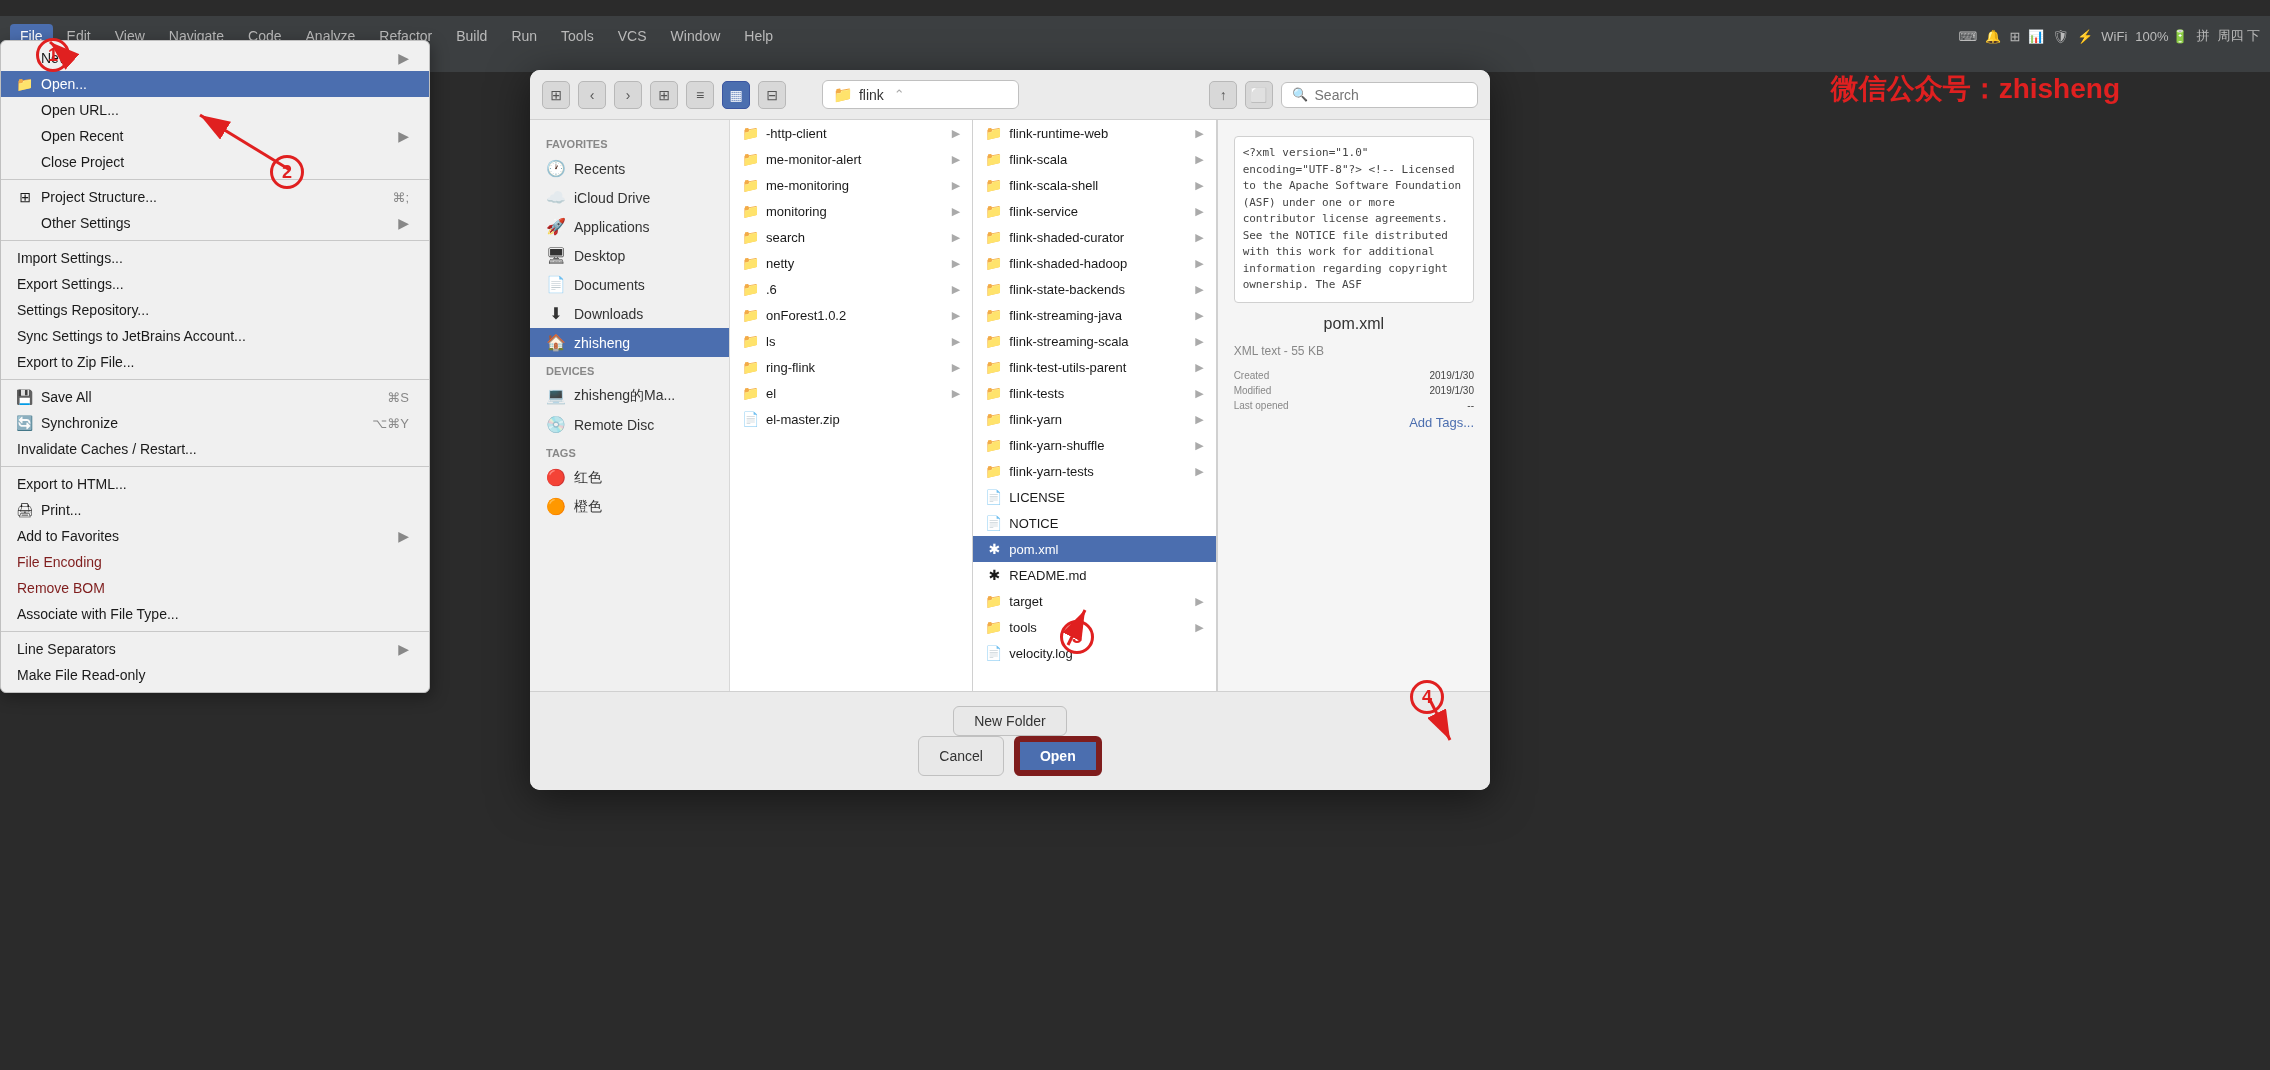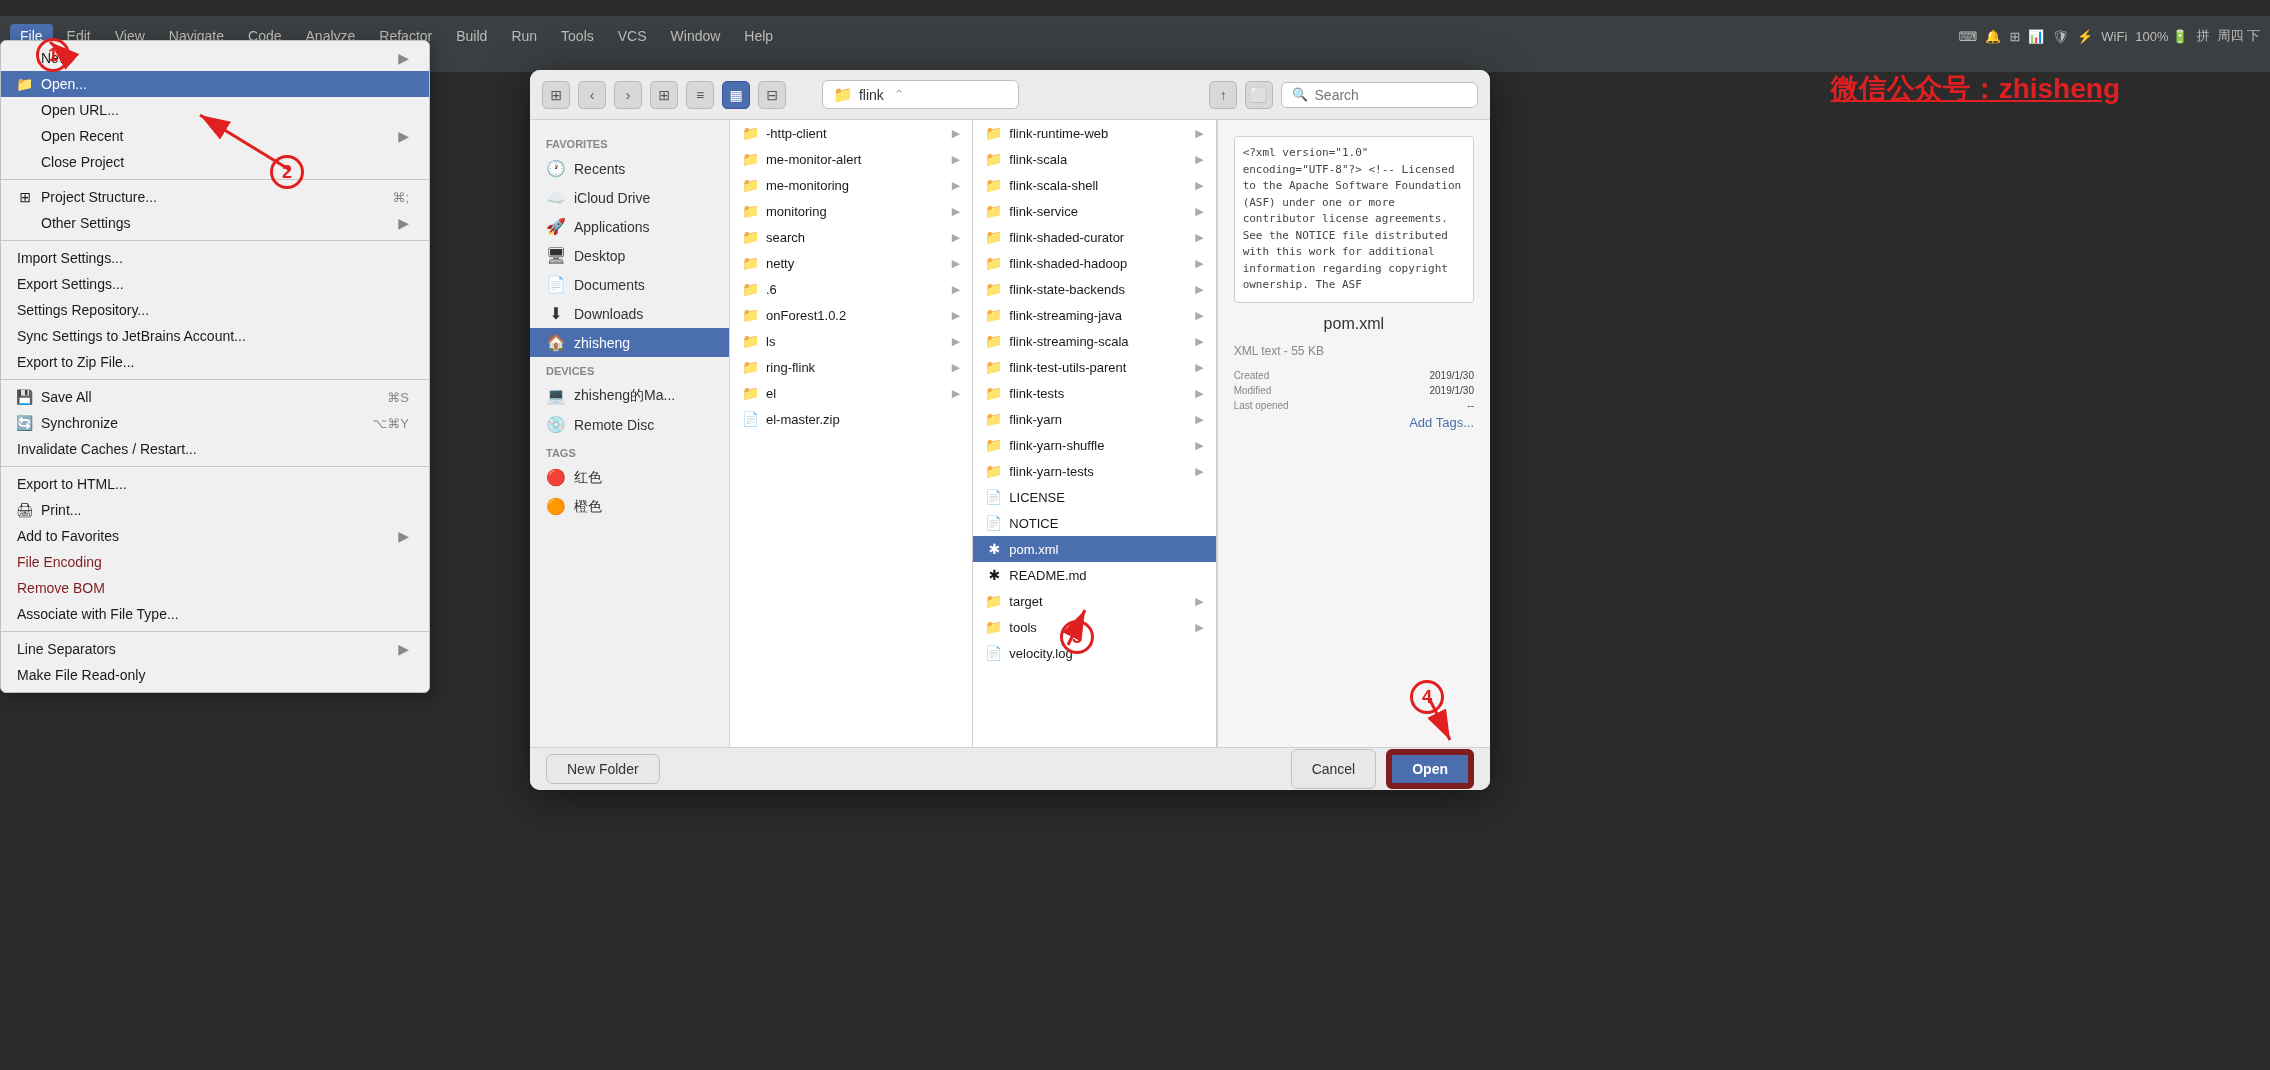--- a/index.html
+++ b/index.html
@@ -324,23 +324,24 @@
       margin-top: 0;
       text-align: right;
       width: 100%;
     }
 
     
     .dialog-footer {
       display: flex;
       align-items: center;
       justify-content: space-between;
-      padding: 1px 16px;
+      padding: 14px 16px;
       background: #ebebeb;
       border-top: 1px solid #d0d0d0;
+      flex-direction: column;
     }
     .btn {
       padding: 6px 20px;
       border-radius: 6px;
       font-size: 14px;
       cursor: pointer;
       border: 1px solid #c0c0c0;
       background: #e8e8e8;
       color: #333;
     }
@@ -353,21 +354,20 @@
 
     
     .watermark {
       position: absolute;
       top: 70px;
       right: 150px;
       color: #e02020;
       font-size: 28px;
       font-weight: bold;
       z-index: 400;
-      text-decoration: underline;
     }
 
     
     .ide-editor {
       position: absolute;
       top: 40px;
       left: 0;
       right: 0;
       bottom: 0;
       background: #2b2b2b;

